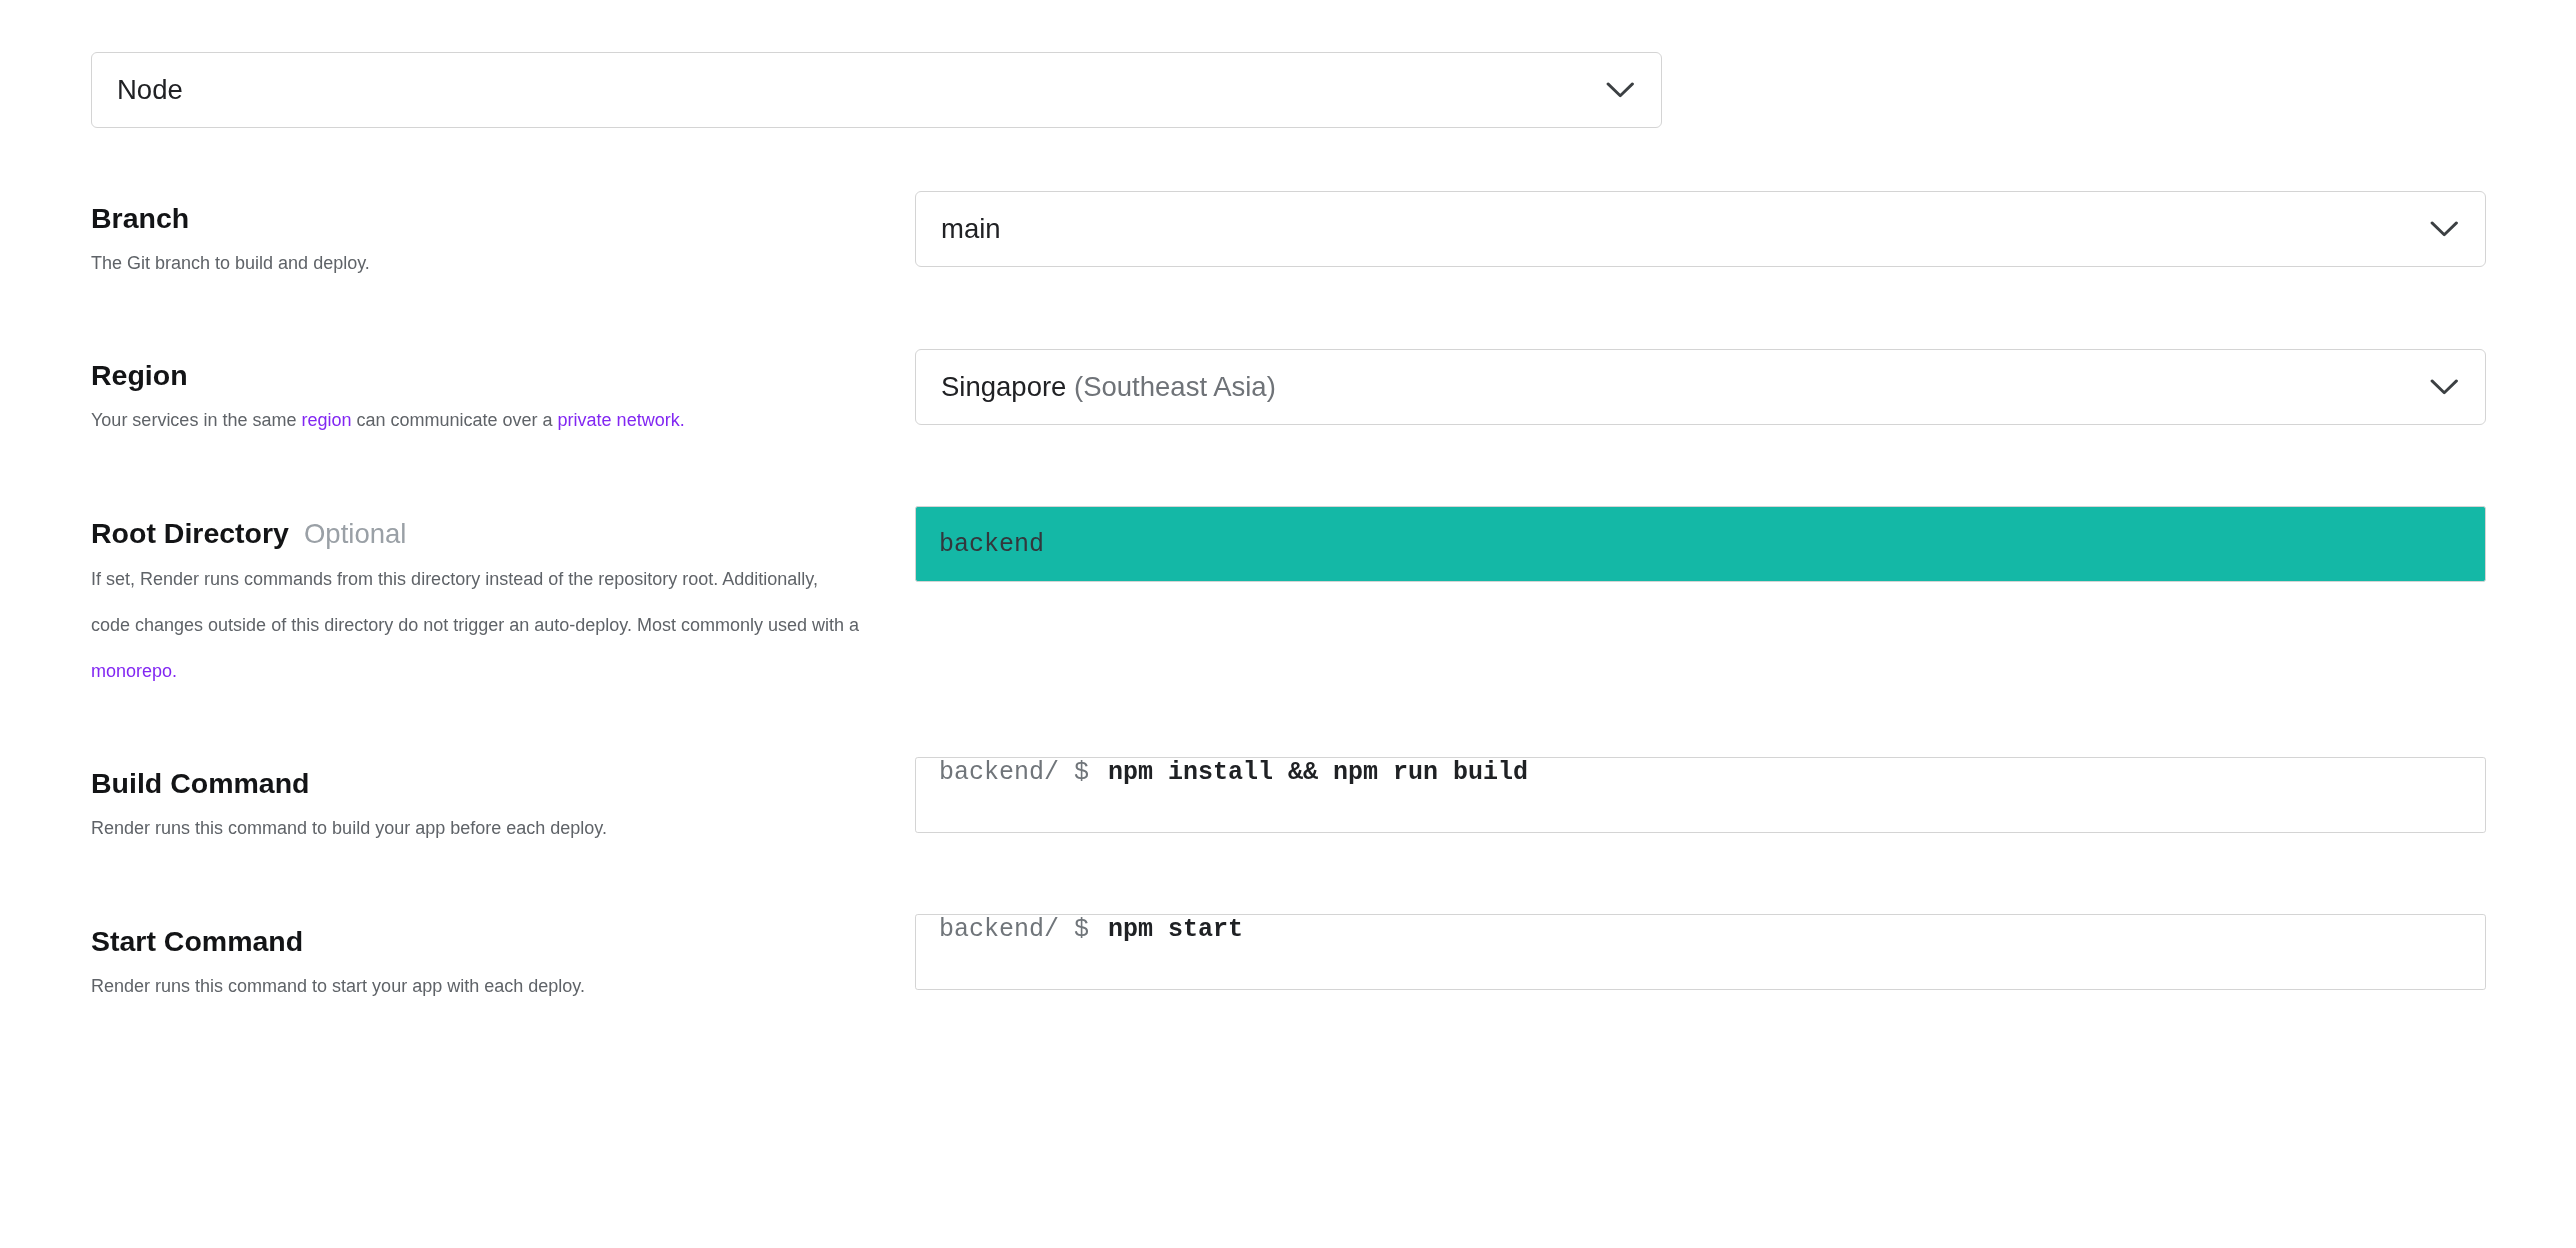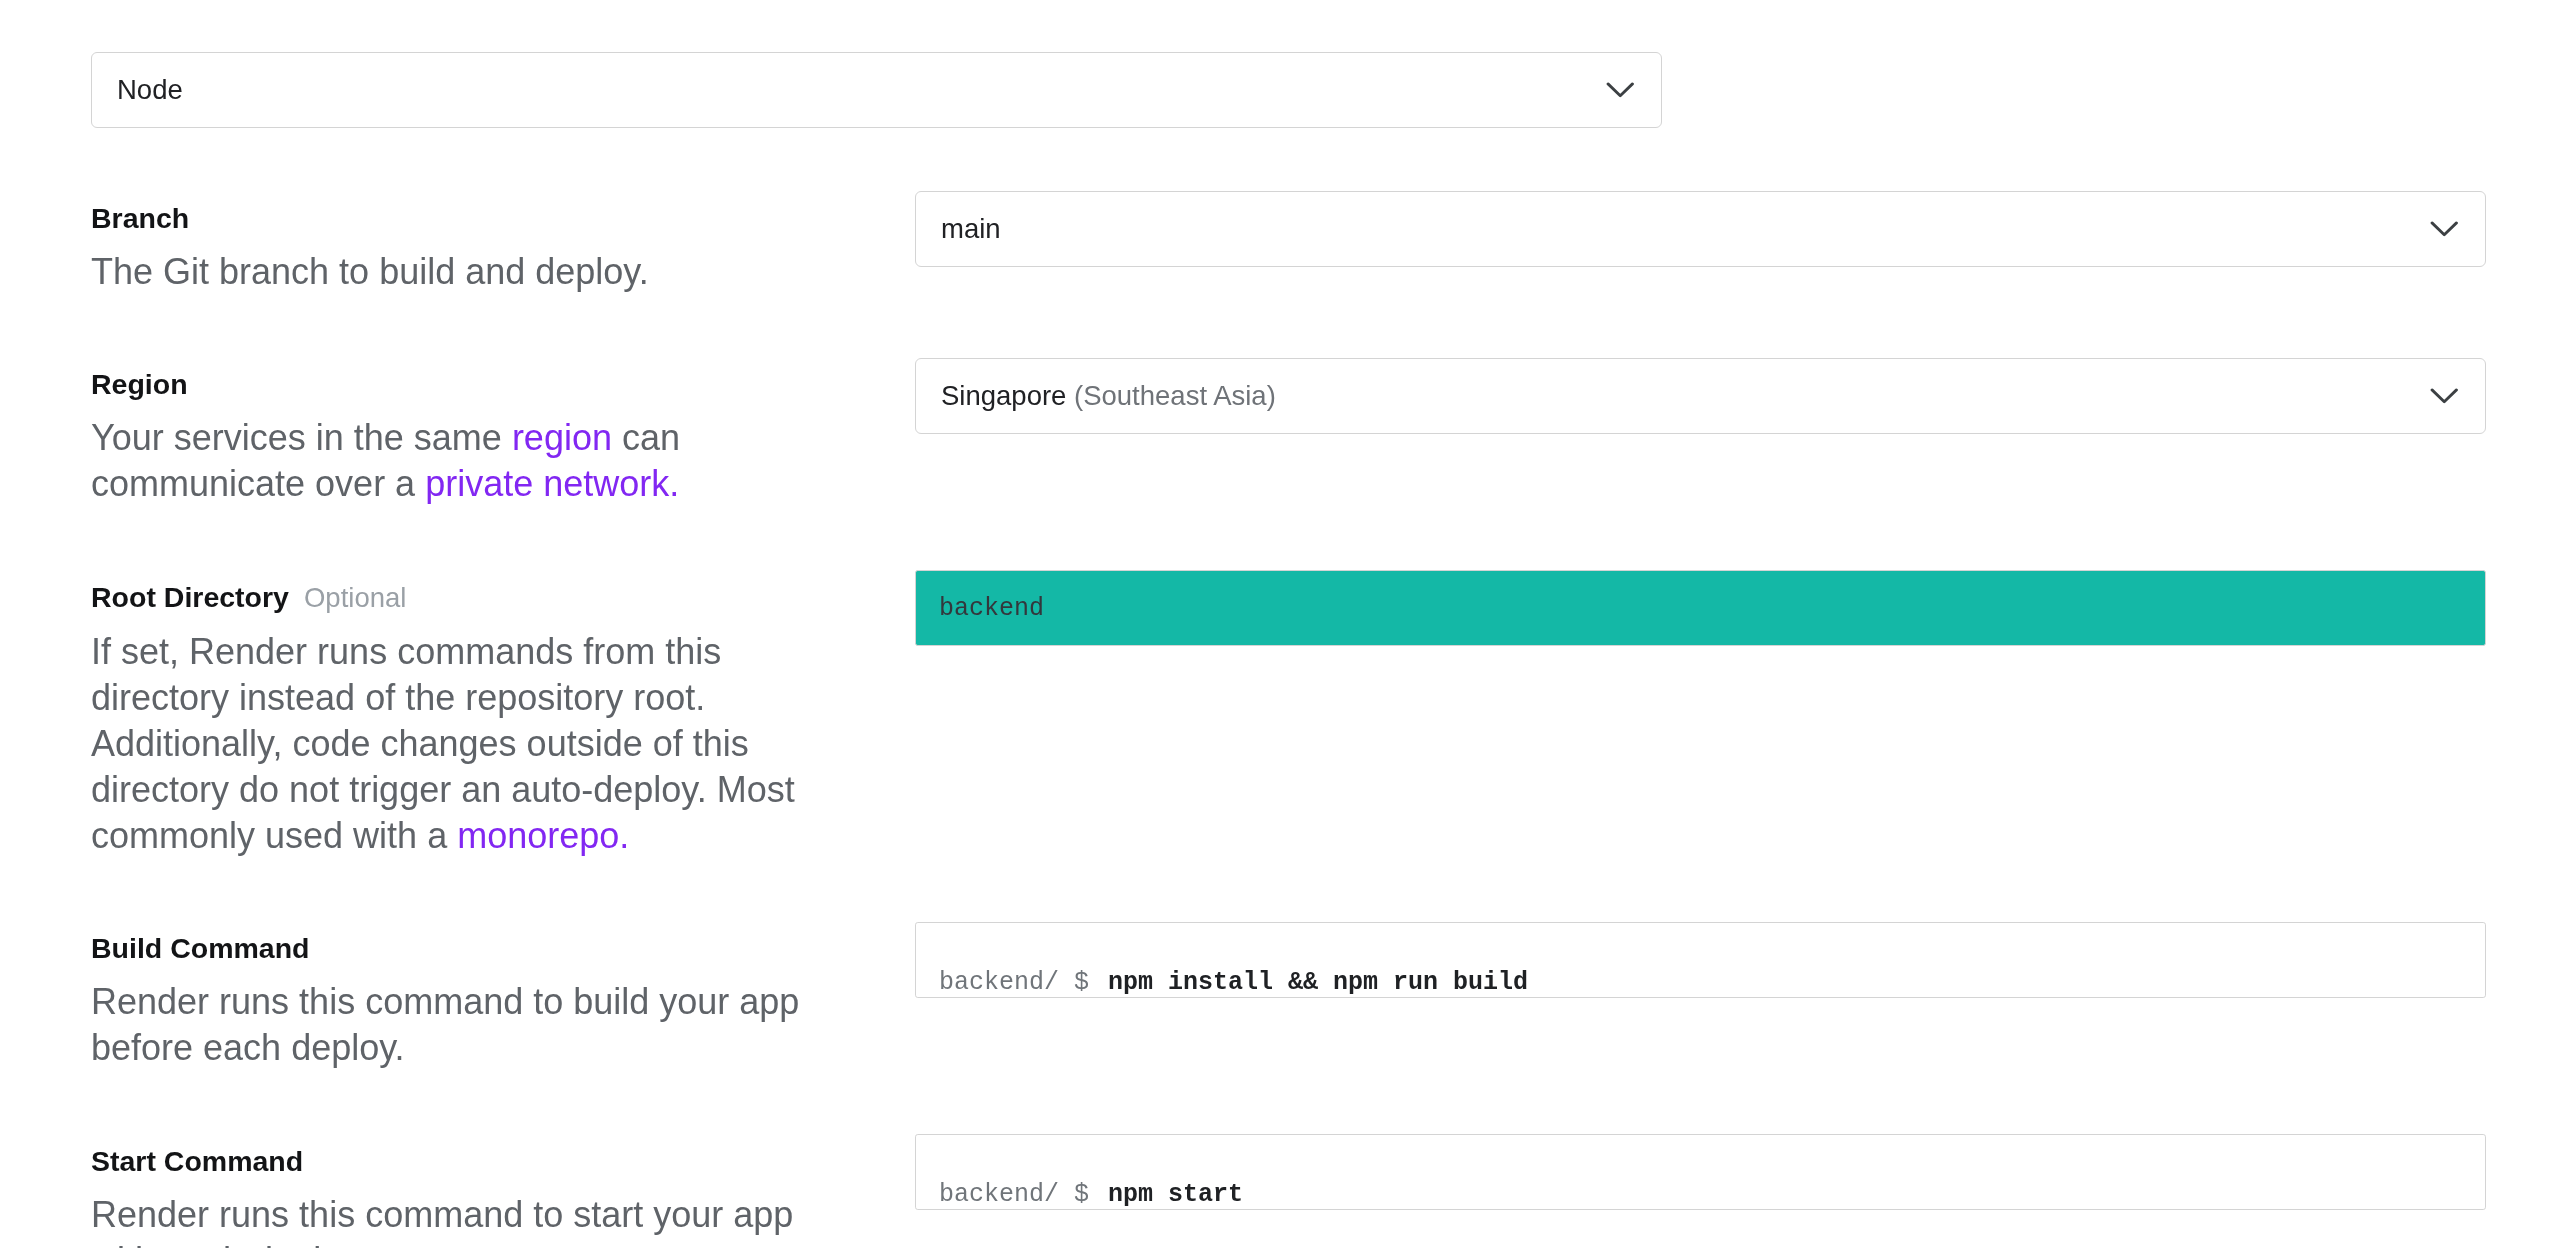--- a/index.html
+++ b/index.html
@@ -47,22 +47,22 @@
     line-height:34px;
     color:var(--label-text);
   }
   .optional-tag{
     font-size:27.5px;
     font-weight:400;
     color:var(--optional-text);
     margin-left:15px;
   }
   .desc{
-    margin-top:14px;
-    font-size:36px;
+    margin-top:5px;
+    font-size:18px;
     line-height:46px;
     color:var(--description-text);
     max-width:769px;
   }
   .desc--narrow{max-width:741px;}
   .desc a, .link{
     color:var(--link);
     text-decoration:none;
     cursor:pointer;
   }
@@ -102,21 +102,21 @@
     font-size:25px;
     color:#33373c;
     outline:none;
   }
   .command-field{
     height:76px;
     border:1.9px solid var(--input-border);
     border-radius:2.8px;
     background:#fff;
     display:flex;
-    align-items:flex-end;
+    align-items:flex-start;
     padding:0 23px;
   }
   .prompt-prefix{
     font-family:"Liberation Mono", monospace;
     font-size:25px;
     color:var(--prompt-prefix-text);
     white-space:pre;
     flex:0 0 auto;
   }
   .command-input{

